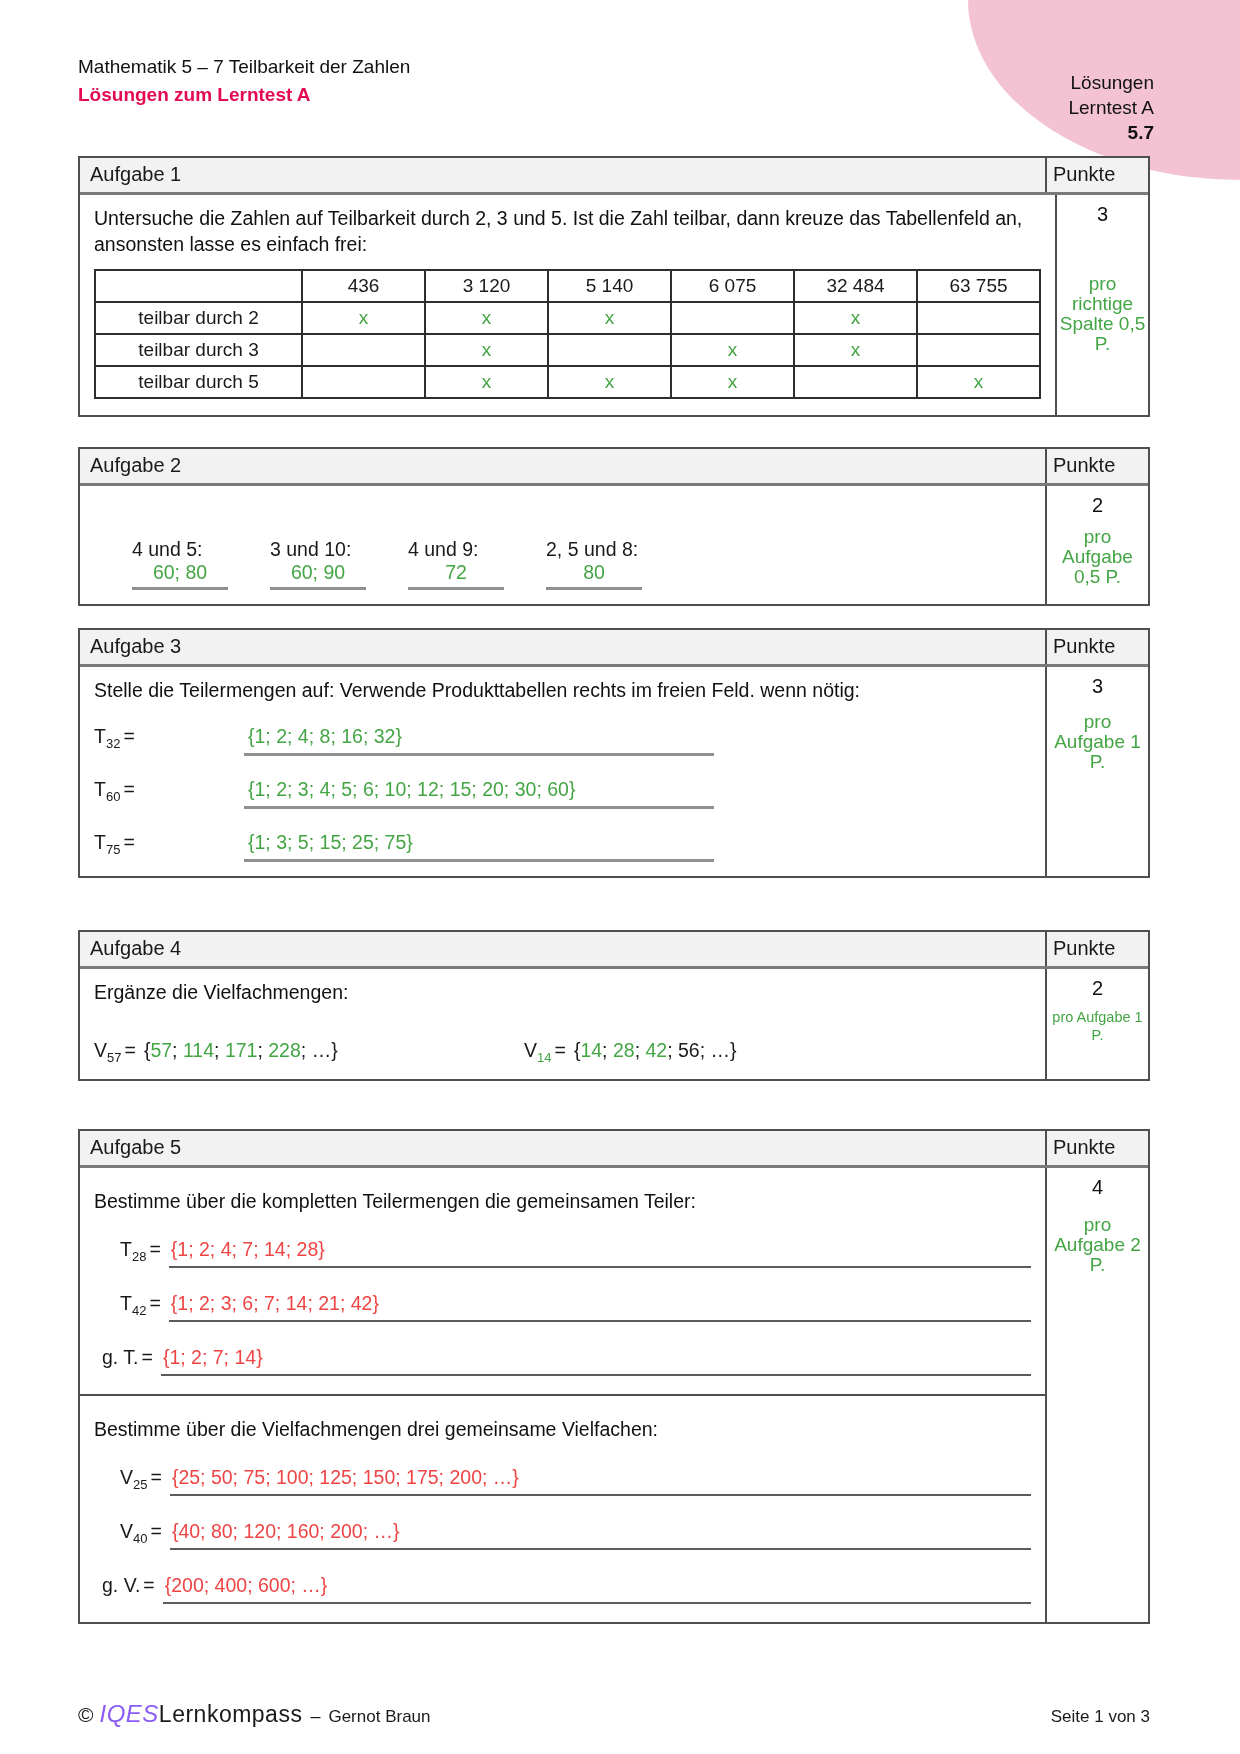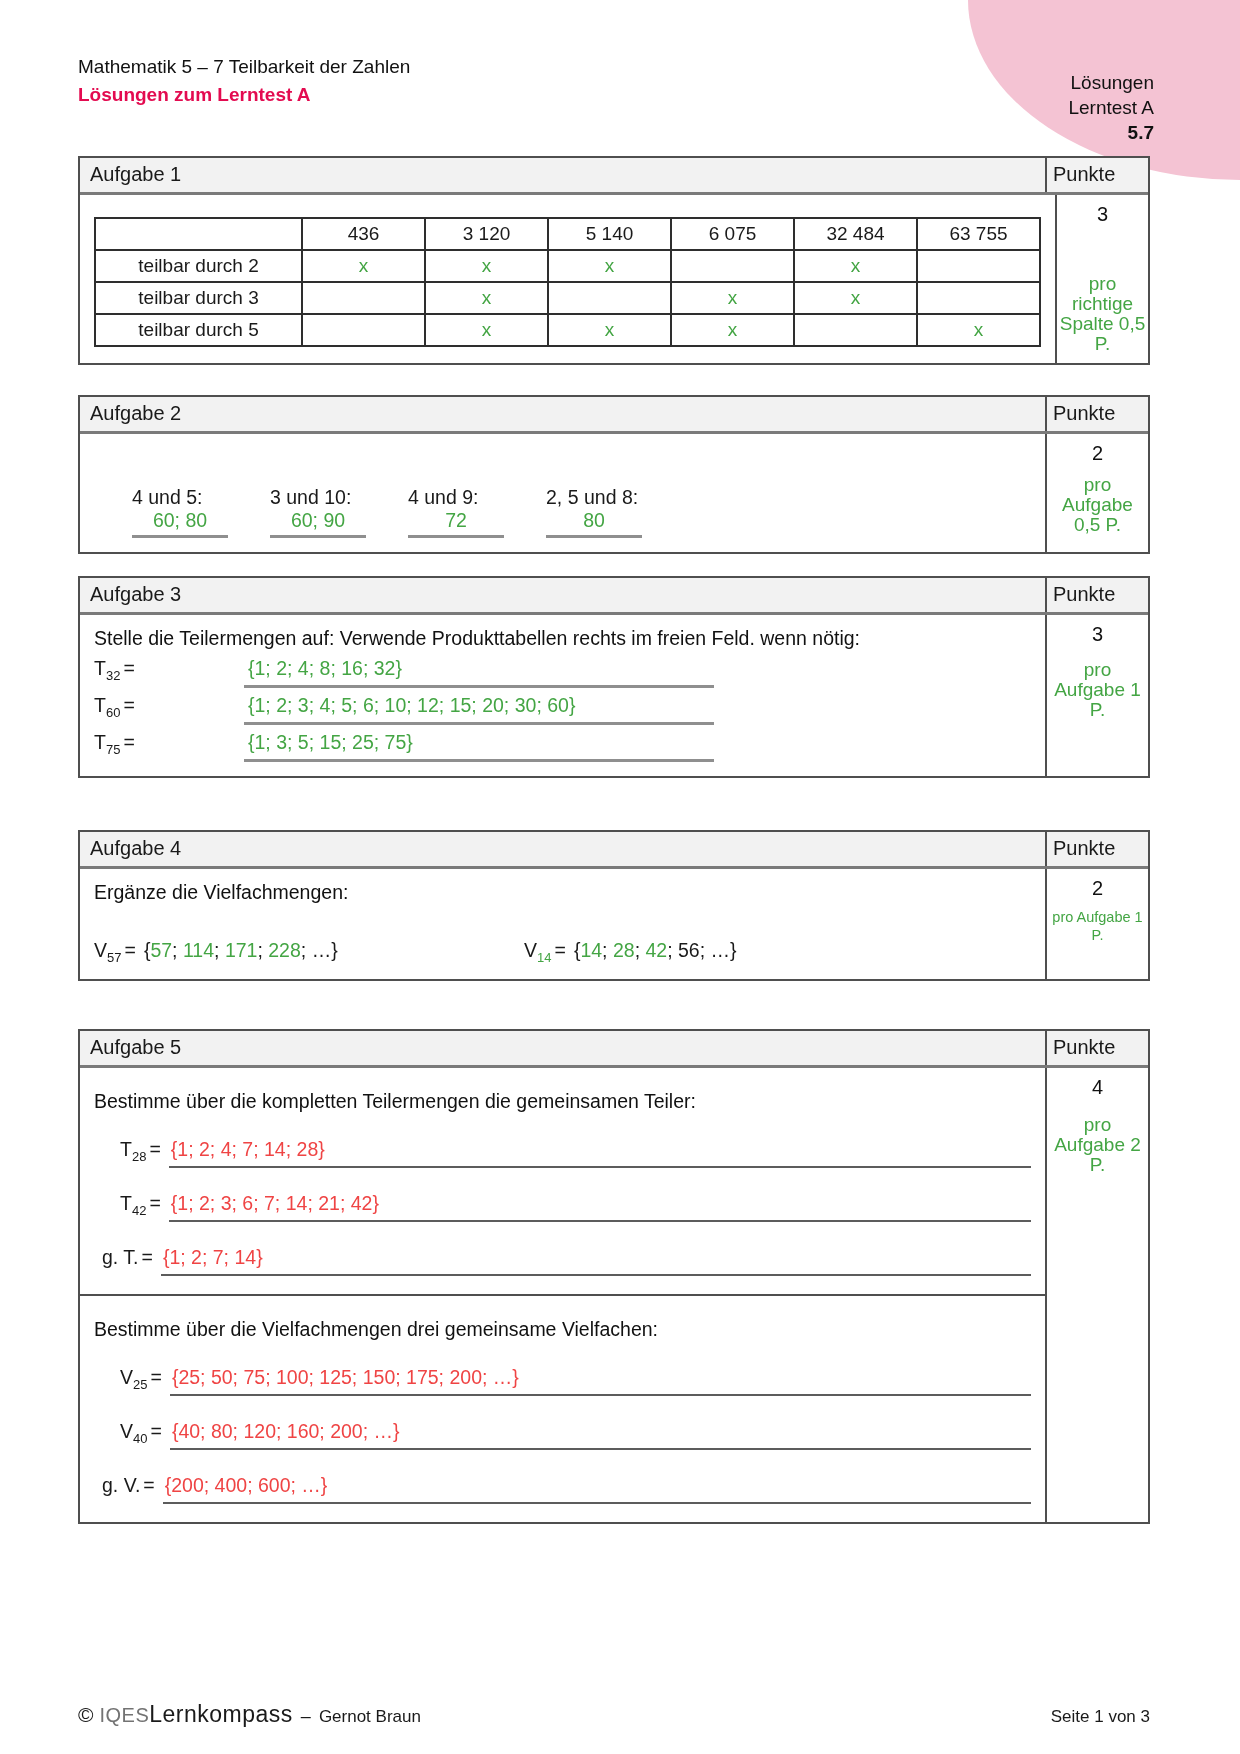--- a/index.html
+++ b/index.html
@@ -48,21 +48,21 @@
   .t2-pair { display:flex; align-items:baseline; margin-right:42px;flex-direction:column; }
   .t2-label { font-size:19.5px; margin-right:8px; white-space:nowrap; }
   .t2-field { display:inline-block; min-width:96px; text-align:center; color:#44a544;
               font-size:19.5px; border-bottom:3px solid #8f8f8f; padding:0 4px 3px 4px; }
   .task2 .note { margin-top:10px; }
 
   
   .set-row { display:flex; align-items:baseline; font-size:19.5px; }
   .var sub { font-size:13px; }
   .eq { margin:0 8px 0 3px; }
-  .t3-row { margin-top:6px; }
+  .t3-row { margin-top:22px; }
   .t3-label { width:150px; }
   .t3-value { display:inline-block; width:470px; color:#44a544;
               border-bottom:3px solid #8f8f8f; padding:0 4px 5px 4px; }
   .task3 .note { margin-top:14px; }
 
   
   .t4-row { display:flex; margin-top:34px; font-size:19.5px; }
   .t4-set { width:430px; }
   .t4-set .sp { white-space:pre; }
   .task4 .note { margin-top:8px; font-size:14.5px; line-height:18px; }
@@ -83,21 +83,21 @@
   .task2 { margin-top:30px; }
   .task3 { margin-top:22px; }
   .task4 { margin-top:52px; }
   .task5 { margin-top:48px; }
 
   
   .doc-footer { position:absolute; left:78px; right:90px; bottom:26px;
                 display:flex; justify-content:space-between; align-items:baseline; z-index:2; }
   .footer-brand { display:flex; align-items:baseline; }
   .copy { font-size:21px; margin-right:6px; }
-  .brand-a { color:#737373; font-size:20px; letter-spacing:0.5px; }
+  .brand-a { color:#8b5cf6; font-size:24px; letter-spacing:0.5px;font-style:italic; }
   .brand-b { color:#1a1a1a; font-size:23px; letter-spacing:0.5px; }
   .dash { margin:0 8px; font-size:18px; }
   .author { font-size:17px; }
   .page-num { font-size:17px; }
 </style>
 </head>
 <body>
 
 <div class="page">
 
@@ -113,20 +113,21 @@
     </div>
   </header>
 
   <section class="task task1">
     <div class="task-head">
       <div class="task-title">Aufgabe 1</div>
       <div class="points-head">Punkte</div>
     </div>
     <div class="task-body">
       <div class="task-content">
+        <p class="instruction">Untersuche die Zahlen auf Teilbarkeit durch 2, 3 und 5. Ist die Zahl teilbar, dann kreuze das Tabellenfeld an, ansonsten lasse es einfach frei:</p>
         <table class="div-table">
           <tbody>
               <tr>
             <td class="lbl"></td>
             <td class="num">436</td>
             <td class="num">3 120</td>
             <td class="num">5 140</td>
             <td class="num">6 075</td>
             <td class="num">32 484</td>
             <td class="num">63 755</td>

